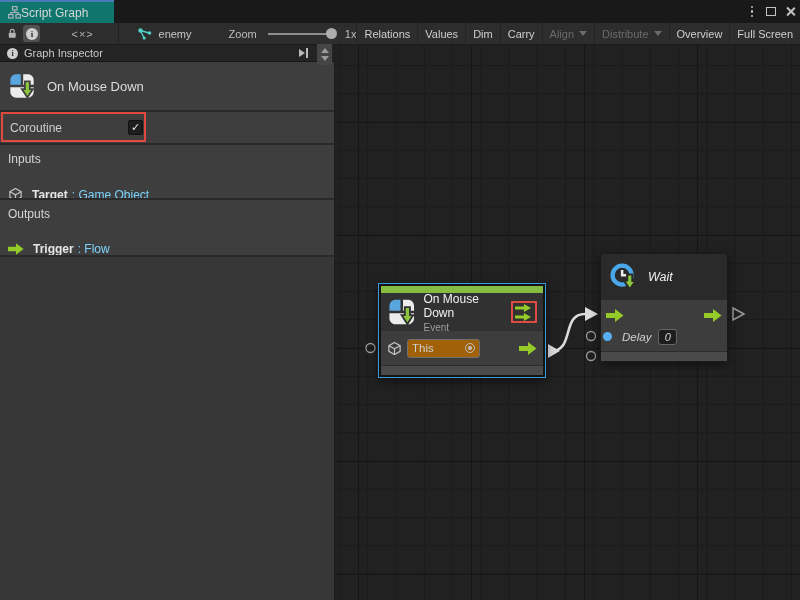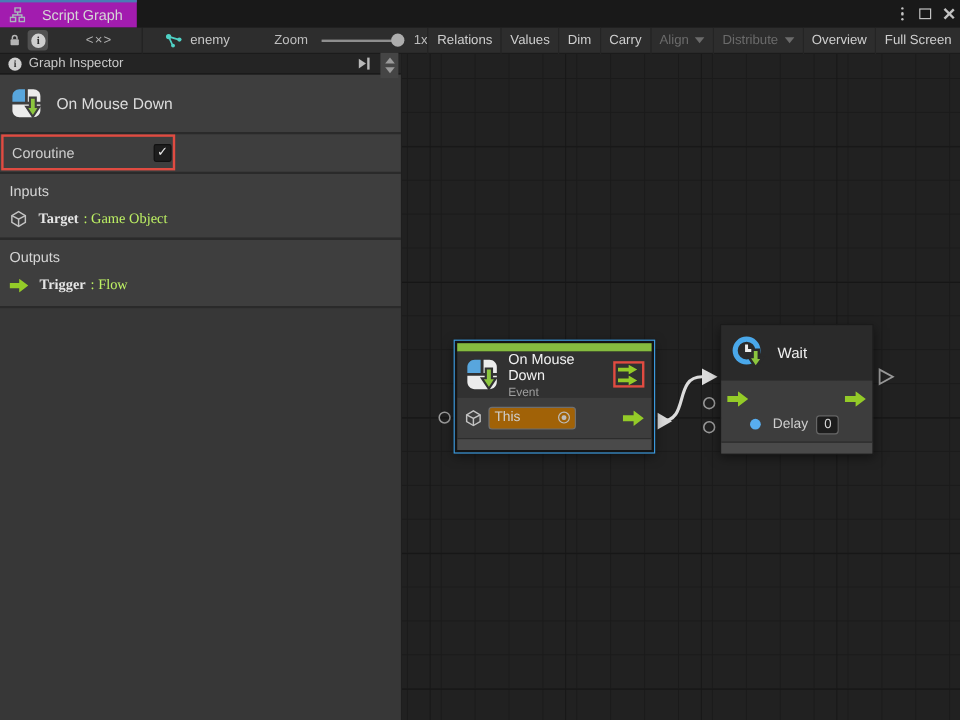--- a/index.html
+++ b/index.html
@@ -2,22 +2,22 @@
 <html><head>
 <meta charset="utf-8">
 <style>
   * { margin:0; padding:0; box-sizing:border-box; }
   html,body { width:800px; height:600px; background:#191919; overflow:hidden;
     font-family:"Liberation Sans", sans-serif; }
   #root { position:relative; width:800px; height:600px; background:#191919; }
 
   
   .titlebar { position:absolute; left:0; top:0; width:800px; height:23px; background:#191919; }
-  .tab { position:absolute; left:0; top:0; width:114px; height:23px; background:#a21caf;
-    border-top:2px solid #4a7ab5; display:flex; align-items:center; padding-left:8px; gap:14px; }
+  .tab { position:absolute; left:0; top:0; width:114px; height:23px; background:#0f766e;
+    border-top:2px solid #4a7ab5; display:flex; align-items:center; padding-left:8px; gap:0; }
   .tab-label { color:#d6d6d6; font-size:12px; }
   .win-controls { position:absolute; right:4px; top:0; height:23px; display:flex; align-items:center; gap:9px; }
   .kebab { display:flex; flex-direction:column; gap:2px; padding:2px 4px; }
   .kebab i { width:2.5px; height:2.5px; background:#c2c2c2; border-radius:50%; }
   .maxbox { width:10px; height:9px; border:1.5px solid #c2c2c2; }
   .closex { position:relative; width:11px; height:11px; }
   .closex::before,.closex::after { content:""; position:absolute; left:5px; top:0; width:1.5px; height:11px; background:#c2c2c2; }
   .closex::before { transform:rotate(45deg); } .closex::after { transform:rotate(-45deg); }
 
   
@@ -60,23 +60,23 @@
   .sec-unit { height:48px; display:flex; align-items:center; padding-left:8px; }
   .unit-title { margin-left:11px; color:#dcdcdc; font-size:13px; }
   .sec-coroutine { height:31px; position:relative; display:flex; align-items:center; }
   .coroutine-label { margin-left:10px; color:#cfcfcf; font-size:12px; }
   .checkbox { position:absolute; left:128px; top:8px; width:15px; height:15px; background:#1e1e1e;
     border:1px solid #111; border-radius:2px; color:#e8e8e8; font-size:11px; line-height:13px; text-align:center; }
   .red-box { position:absolute; left:1px; top:67px; width:145px; height:30px; border:2px solid #e04b41; z-index:6; pointer-events:none; }
   .sec-io { padding:7px 0 15px 8px; }
   .sec-io.inputs { height:53px; } .sec-io.outputs { height:55px; }
   .io-header { color:#d6d6d6; font-size:12px; }
-  .io-row { margin-top:9px; display:flex; align-items:center;font-family:Liberation Serif, serif; }
+  .io-row { margin-top:21px; display:flex; align-items:center; }
   .io-name { margin-left:9px; color:#e5e5e5; font-size:12px; font-weight:bold; }
-  .io-type { margin-left:4px; color:#bef264; font-size:12px; }
+  .io-type { margin-left:4px; color:#7dd3fc; font-size:12px; }
   .insp-fill { flex:1; background:#373737; }
 
   
   .graph { position:absolute; left:335px; top:45px; width:465px; height:555px; background-color:#212121;
     background-image:
       linear-gradient(#161616 1px, transparent 1px),
       linear-gradient(90deg,#161616 1px, transparent 1px),
       linear-gradient(#1a1a1a 1px, transparent 1px),
       linear-gradient(90deg,#1a1a1a 1px, transparent 1px);
     background-size:113px 113px, 113px 113px, 28.25px 28.25px, 28.25px 28.25px;
@@ -98,26 +98,26 @@
   .event-body { height:34px; }
   .this-field { margin-left:5px; width:73px; height:19px; background:#a16207; border:1px solid #6f6f6f;
     border-radius:3px; display:flex; align-items:center; padding:0 4px; }
   .this-text { flex:1; color:#cfcfcf; font-size:11.5px; }
   .target-icon { width:10px; height:10px; border:1.2px solid #bdbdbd; border-radius:50%;
     display:flex; align-items:center; justify-content:center; }
   .target-icon i { width:3.5px; height:3.5px; background:#bdbdbd; border-radius:50%; }
   .arrow-right-slot { margin-left:auto; display:flex; }
   .n-footer { height:10px; background:#4a4a4a; border-top:1px solid #2c2c2c; }
 
-  .wait-node { position:absolute; left:265px; top:225px; width:128px; border:1px solid #1a1a1a; }
+  .wait-node { position:absolute; left:265px; top:208px; width:128px; border:1px solid #1a1a1a;font-style:italic; }
   .wait-header { height:46px; background:#2a2a2a; display:flex; align-items:center; padding-left:8px; }
   .wait-title { margin-left:9px; color:#f0f0f0; font-size:12.5px; }
   .wait-body { background:#3d3d3d; padding:4px 0; }
   .flow-row { height:22px; display:flex; align-items:center; justify-content:space-between; padding:0 5px; }
-  .val-row { height:21px; display:flex; align-items:center; padding-left:24px; }
+  .val-row { height:21px; display:flex; align-items:center; padding-left:2px; }
   .dot { width:9px; height:9px; border-radius:50%; }
   .val-label { margin-left:10px; color:#cfcfcf; font-size:11.5px; }
   .val-box { margin-left:7px; width:19px; height:16px; background:#1d1d1d; border:1px solid #666;
     border-radius:3px; color:#d6d6d6; font-size:11px; text-align:center; line-height:14px; }
   .small-check { margin-left:6px; width:13px; height:13px; background:#2e2e2e; border:1px solid #1a1a1a; border-radius:2px; }
 </style>
 </head>
 <body>
 
 <div id="root">

